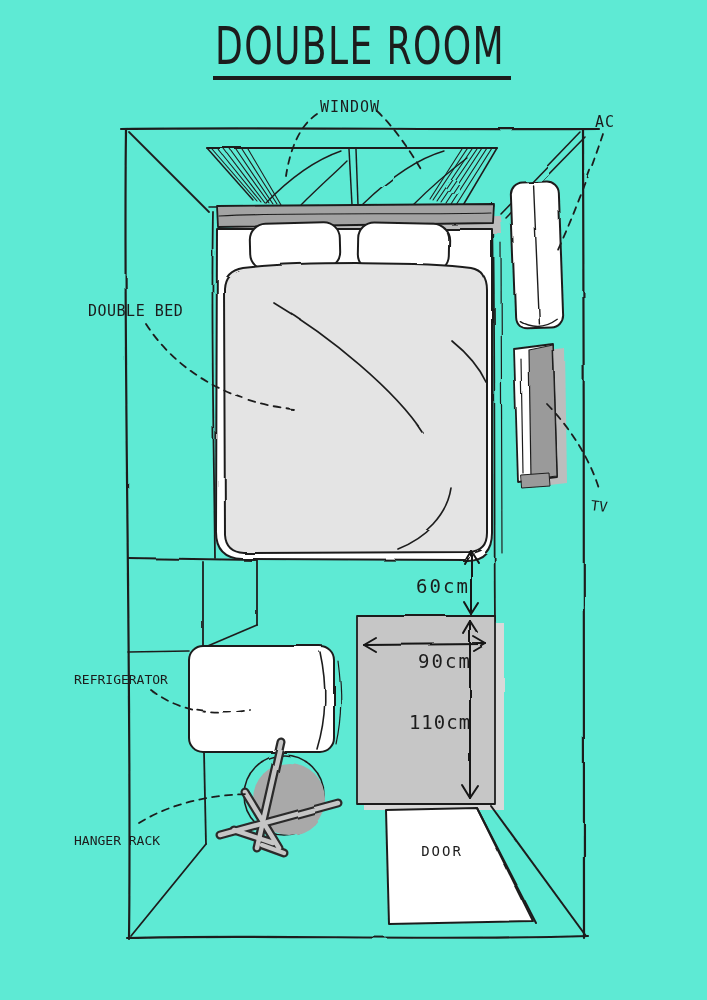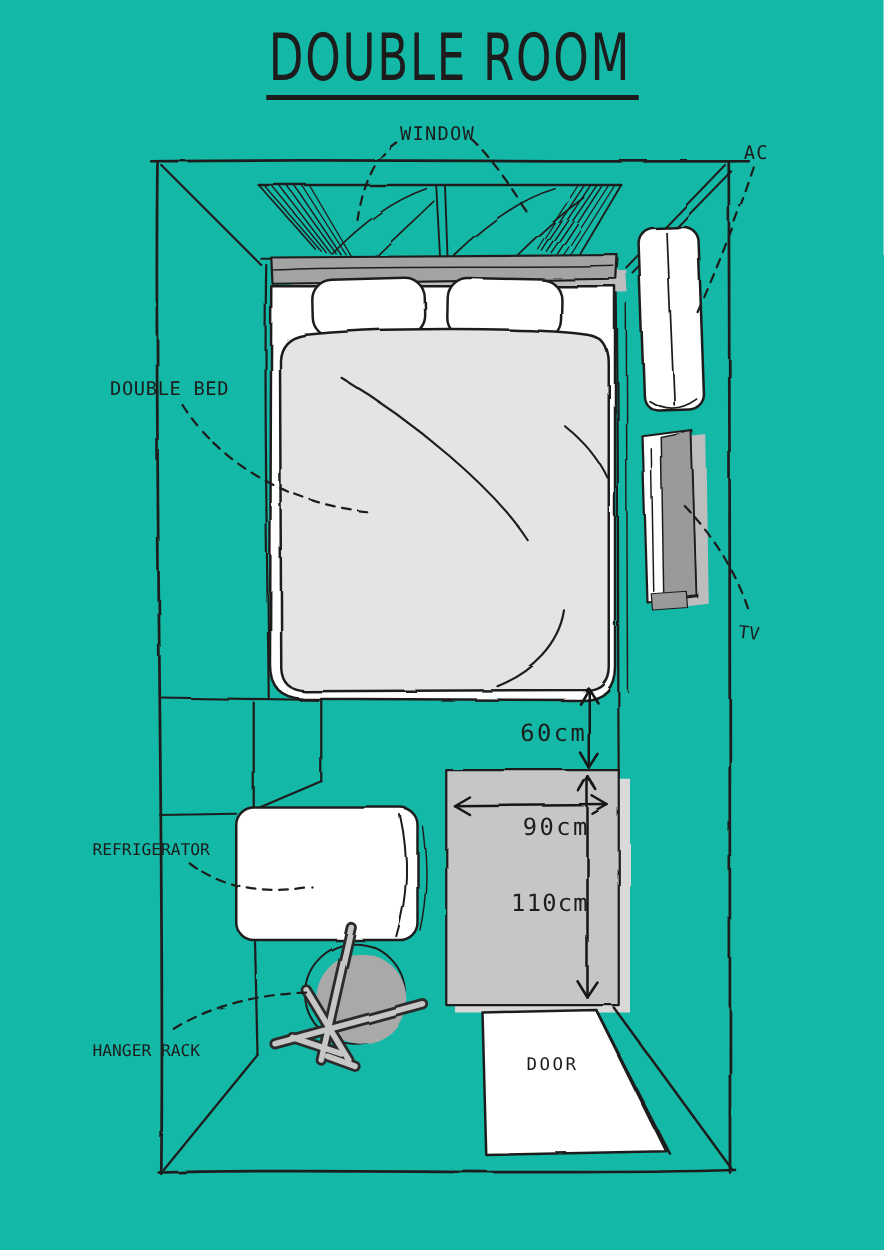--- a/index.html
+++ b/index.html
@@ -1,16 +1,16 @@
 <!DOCTYPE html>
 <html><head>
 <meta charset="utf-8">
 <style>
   html,body{margin:0;padding:0;background:#ffffff;}
-  .page{position:relative;width:707px;height:1000px;background:#14b8a6;overflow:hidden;
+  .page{position:relative;width:707px;height:1000px;background:#5eead4;overflow:hidden;
         font-family:"DejaVu Sans",sans-serif;}
   svg{position:absolute;left:0;top:0;}
   text{fill:#1c1c1c;}
   .hand{font-family:"DejaVu Sans Mono",monospace;}
   .title-txt{font-family:"DejaVu Sans",sans-serif;}
 </style>
 </head>
 <body>
 
 <div class="page">

